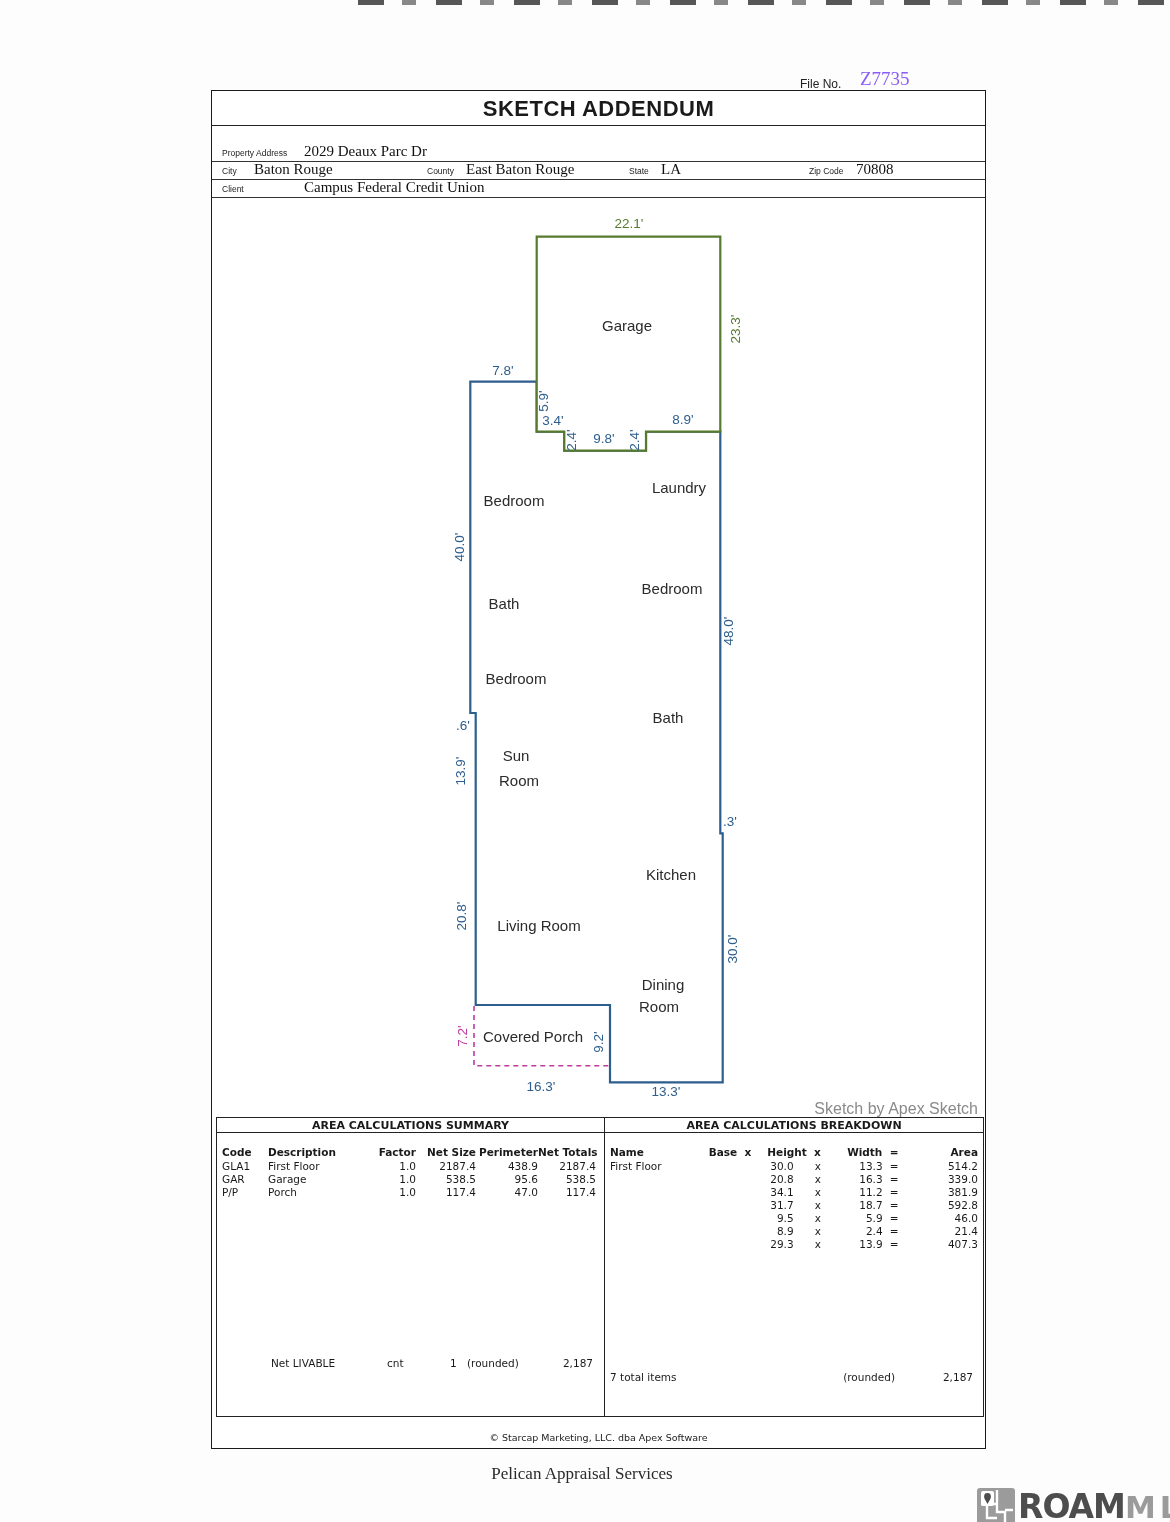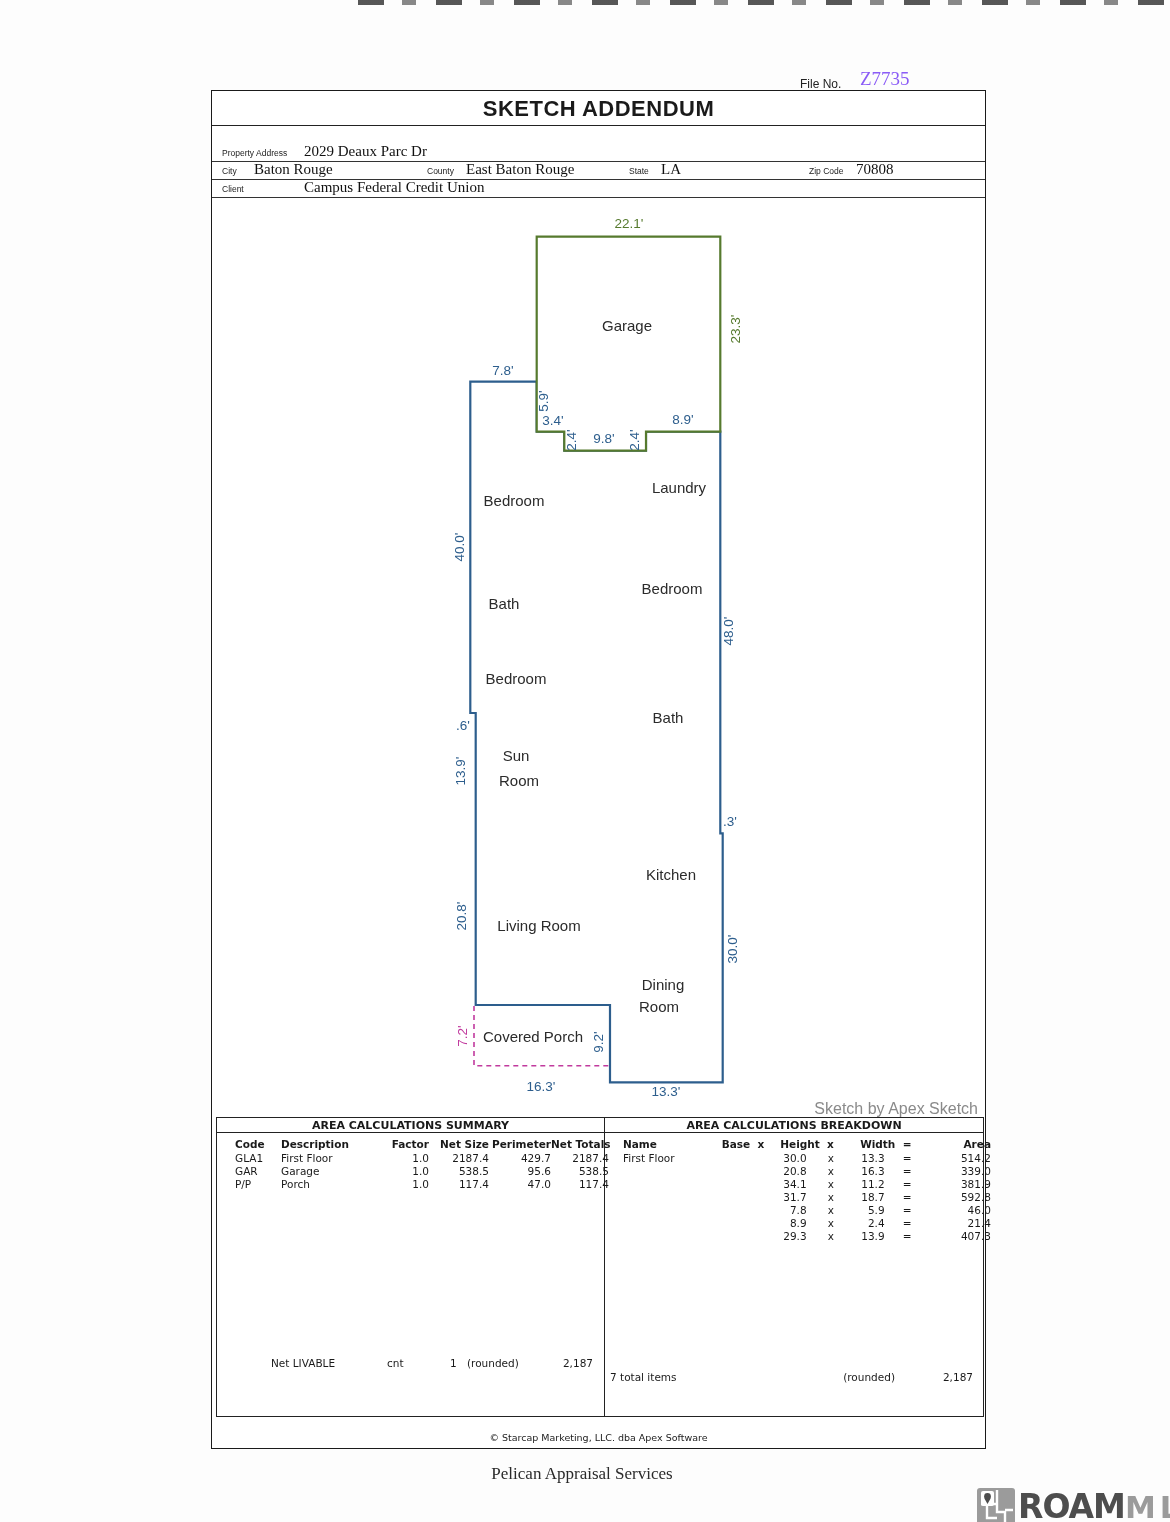--- a/index.html
+++ b/index.html
@@ -29,30 +29,30 @@
   .apex-credit{position:absolute;top:1009px;right:7px;font-size:16px;color:#8a8a8a;}
   
   .calc{position:absolute;left:4px;top:1026px;width:766px;height:298px;border:1px solid #222;
         font-family:"DejaVu Sans",sans-serif;font-size:10.5px;}
   .calc-divider{position:absolute;left:387px;top:0;bottom:0;width:0;border-left:1px solid #222;}
   .calc-title-rule{position:absolute;left:0;right:0;top:14px;border-bottom:1px solid #222;}
   .half{position:absolute;top:0;height:100%;}
   .half-left{left:0;width:387px;}
   .half-right{left:388px;width:378px;}
   .calc-title{position:absolute;top:1px;left:0;width:100%;text-align:center;font-weight:bold;font-size:11px;}
-  .hdr-row,.sum-row,.bd-row{position:absolute;left:13px;width:100%;display:flex;padding:4px 5px;box-sizing:border-box;line-height:13px;white-space:pre;}
+  .hdr-row,.sum-row,.bd-row{position:absolute;left:0;width:100%;display:flex;padding:12px 5px;box-sizing:border-box;line-height:13px;white-space:pre;}
   .hdr-row{font-weight:bold;top:16px;}
   .c{display:block;}
   .rt{text-align:right;}
   
   .c-code{width:46px;} .c-desc{width:106px;} .c-fac{width:42px;} .c-size{width:60px;} .c-per{width:62px;} .c-tot{width:58px;}
   
   .c-name{width:142px;} .c-nameh{width:95px;} .c-base{width:47px;}
   .c-h{width:70px;display:flex;justify-content:flex-end;gap:21px;}
-  .c-w{width:78px;display:flex;justify-content:flex-end;gap:18px;}
+  .c-w{width:78px;display:flex;justify-content:flex-end;gap:7px;}
   .c-hh{width:70px;} .c-wh{width:78px;}
   .c-area{width:80px;}
   .sum-total,.bd-total{position:absolute;line-height:13px;}
   .copyright{position:absolute;top:1341px;left:0;width:100%;text-align:center;font-size:9.5px;color:#222;
              font-family:"DejaVu Sans",sans-serif;}
   
   .footer-company{position:absolute;top:1464px;left:195px;width:774px;text-align:center;
     font-family:"Liberation Serif",serif;font-size:17px;color:#2a2a2a;}
   .mls-logo{position:absolute;left:977px;top:1488px;display:flex;align-items:center;}
   .mls-logo .mark{width:38px;height:38px;flex:0 0 38px;}
@@ -156,21 +156,21 @@
           <span class="c c-fac rt">Factor</span>
           <span class="c c-size rt">Net Size</span>
           <span class="c c-per rt">Perimeter</span>
           <span class="c c-tot rt">Net Totals</span>
         </div>
         <div class="sum-row" style="top:30px">
           <span class="c c-code">GLA1</span>
           <span class="c c-desc">First Floor</span>
           <span class="c c-fac rt">1.0</span>
           <span class="c c-size rt">2187.4</span>
-          <span class="c c-per rt">429.7</span>
+          <span class="c c-per rt">438.9</span>
           <span class="c c-tot rt">2187.4</span>
         </div>
         <div class="sum-row" style="top:43px">
           <span class="c c-code">GAR</span>
           <span class="c c-desc">Garage</span>
           <span class="c c-fac rt">1.0</span>
           <span class="c c-size rt">538.5</span>
           <span class="c c-per rt">95.6</span>
           <span class="c c-tot rt">538.5</span>
         </div>
@@ -218,21 +218,21 @@
           <span class="c c-area rt">381.9</span>
         </div>
         <div class="bd-row" style="top:69px">
           <span class="c c-name"></span>
           <span class="c c-h"><span>31.7</span><span>x</span></span>
           <span class="c c-w"><span>18.7</span><span>=</span></span>
           <span class="c c-area rt">592.8</span>
         </div>
         <div class="bd-row" style="top:82px">
           <span class="c c-name"></span>
-          <span class="c c-h"><span>7.8</span><span>x</span></span>
+          <span class="c c-h"><span>9.5</span><span>x</span></span>
           <span class="c c-w"><span>5.9</span><span>=</span></span>
           <span class="c c-area rt">46.0</span>
         </div>
         <div class="bd-row" style="top:95px">
           <span class="c c-name"></span>
           <span class="c c-h"><span>8.9</span><span>x</span></span>
           <span class="c c-w"><span>2.4</span><span>=</span></span>
           <span class="c c-area rt">21.4</span>
         </div>
         <div class="bd-row" style="top:108px">

